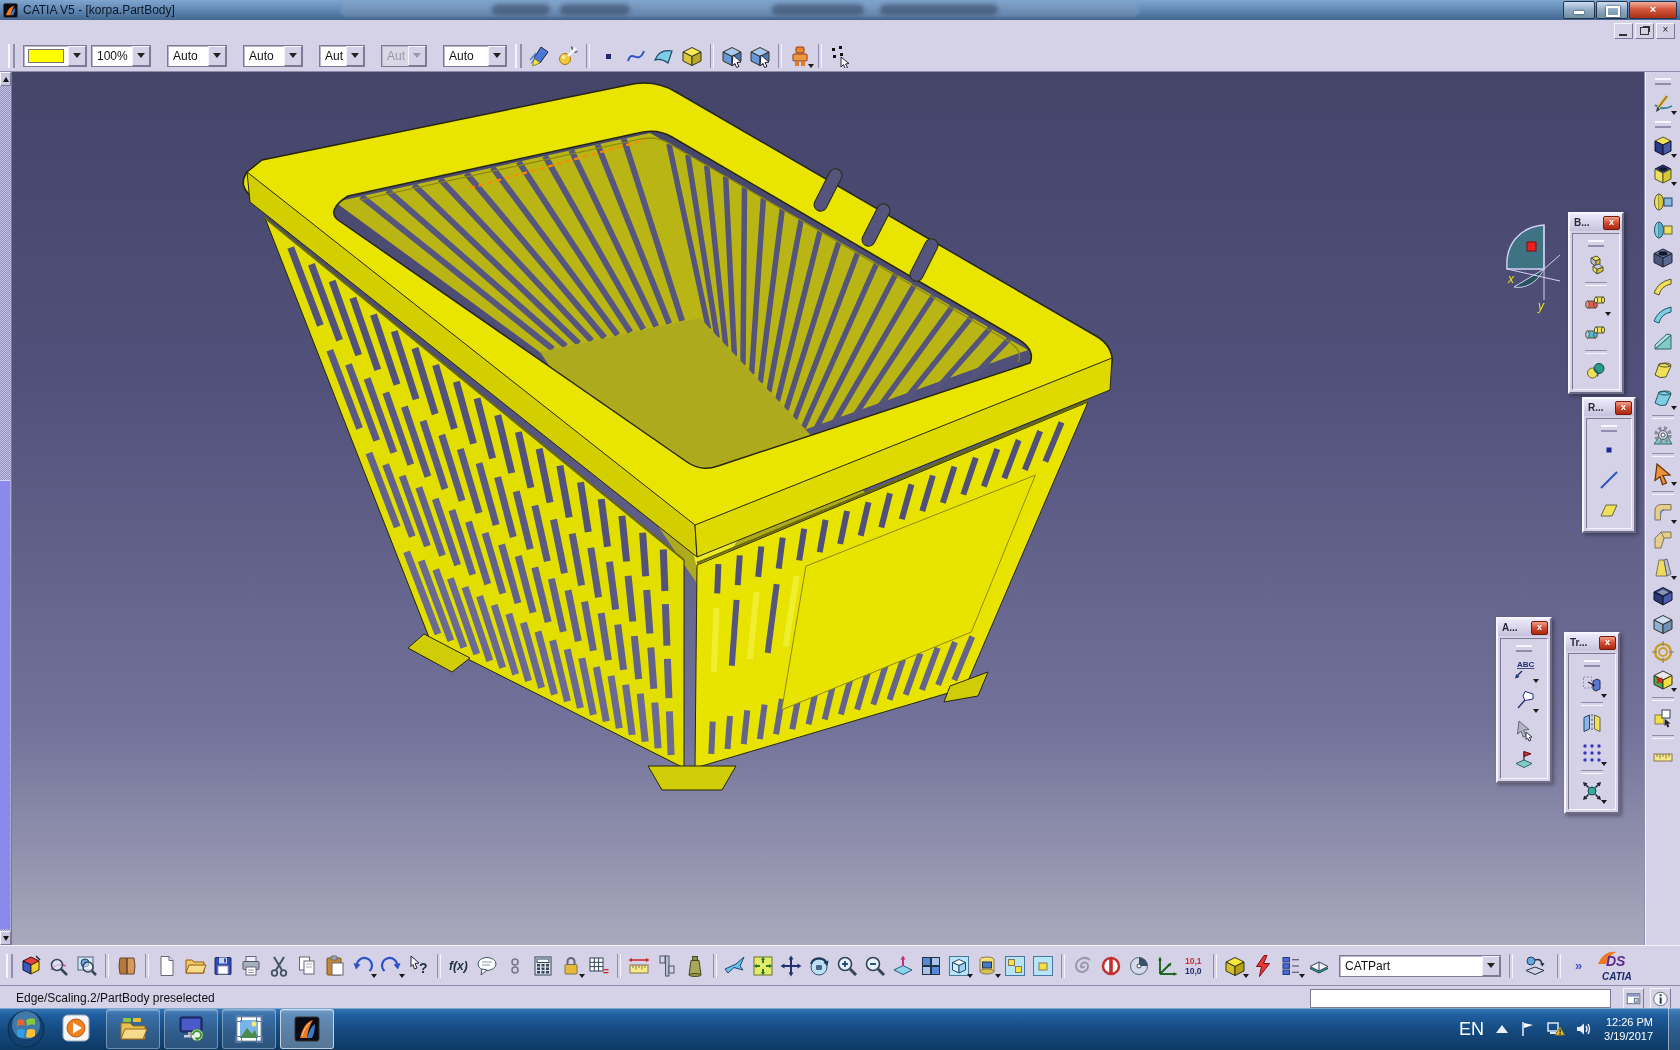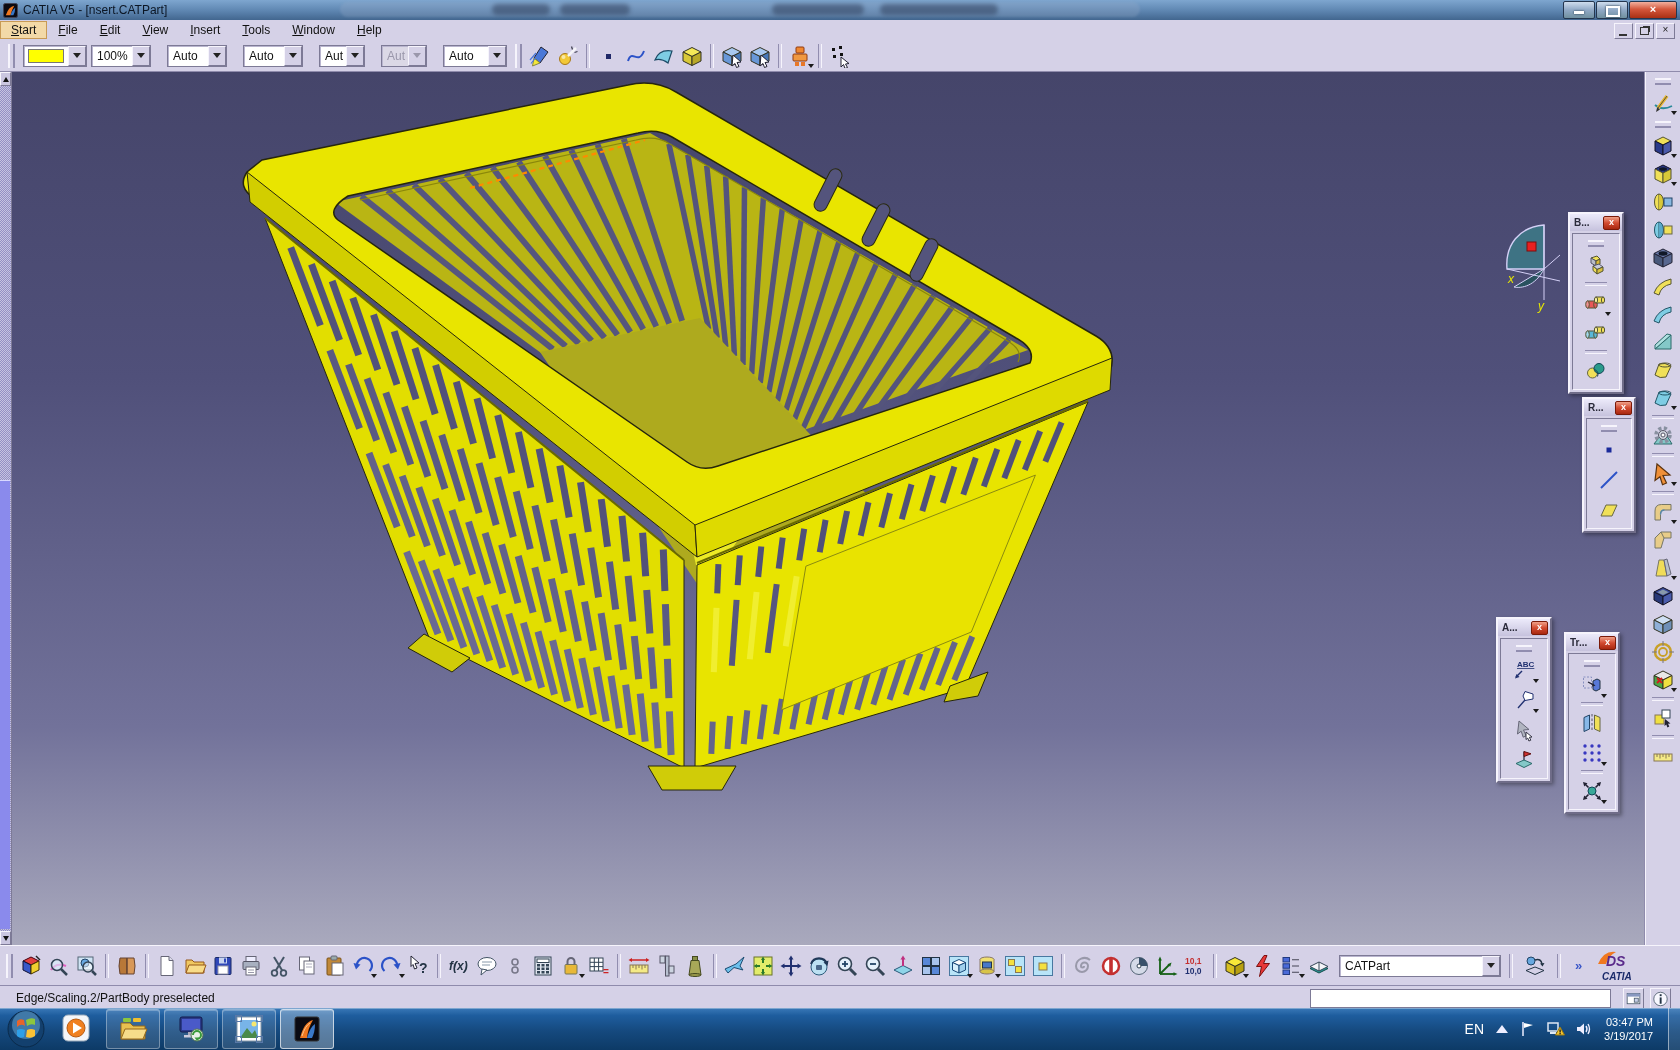--- a/index.html
+++ b/index.html
@@ -74,62 +74,52 @@
   #status-btns .icon{width:19px;height:19px;border:1px solid;border-color:#f6f4fc #7d7a96 #7d7a96 #f6f4fc}
   
   #taskbar{position:absolute;left:0;top:1008px;width:1680px;height:42px;display:flex;align-items:center;
     background:linear-gradient(180deg,#3a79b8 0%,#1e5d9e 18%,#15497e 55%,#0d3a66 100%);box-shadow:inset 0 1px 0 rgba(255,255,255,.35)}
   #start-orb{width:40px;height:40px;margin-left:6px}
   .taskapp{width:52px;height:38px;margin-left:4px;display:flex;align-items:center;justify-content:center;border-radius:3px}
   .taskapp.boxed{background:rgba(255,255,255,.12);border:1px solid rgba(255,255,255,.35);box-shadow:inset 0 1px 0 rgba(255,255,255,.25)}
   .taskapp.active{background:rgba(255,255,255,.30);border:1px solid rgba(255,255,255,.65)}
   .taskapp svg{width:30px;height:30px}
   #tray{margin-left:auto;display:flex;align-items:center;gap:11px;color:#fff}
-  #tray-lang{font-size:14px}
+  #tray-lang{font-size:18px}
   #clock{text-align:right;font-size:11px;line-height:14px;margin-right:4px}
   #show-desktop{width:11px;height:42px;background:rgba(255,255,255,.10);border-left:1px solid rgba(255,255,255,.5)}
   text{font-family:"Liberation Sans",sans-serif}
 </style>
 </head>
 <body>
 
 <div id="titlebar">
   <div class="ghost" style="left:340px;width:800px"></div>
   <div class="smudge" style="left:492px;width:58px"></div>
   <div class="smudge" style="left:560px;width:70px"></div>
   <div class="smudge" style="left:772px;width:92px"></div>
   <div class="smudge" style="left:880px;width:118px"></div>
   <svg id="app-icon" viewBox="0 0 16 16">
     <rect x="0.5" y="0.5" width="15" height="15" rx="2" fill="#0a0a12" stroke="#445"></rect>
     <path d="M3,13 Q6,4 12,3 Q9,8 8,13 Z" fill="#f07820"></path>
     <path d="M8,13 Q10,7 13,5 Q13,10 11,13 Z" fill="#3a78c8"></path>
   </svg>
-  <span id="window-title">CATIA V5 - [nsert.CATPart]</span>
+  <span id="window-title">CATIA V5 - [korpa.PartBody]</span>
   <div id="win-controls">
     <div class="wbtn">
         <span class="minbar"></span>
       </div>
     <div class="wbtn">
         <span class="maxbox"></span>
       </div>
     <div class="wbtn close">×</div>
   </div>
 </div>
 
 <div id="menubar">
-  <div id="menu-items" style="display: flex;">
-      <div class="menu-item active"><u>S</u>tart</div>
-      <div class="menu-item"><u>F</u>ile</div>
-      <div class="menu-item"><u>E</u>dit</div>
-      <div class="menu-item"><u>V</u>iew</div>
-      <div class="menu-item"><u>I</u>nsert</div>
-      <div class="menu-item"><u>T</u>ools</div>
-      <div class="menu-item"><u>W</u>indow</div>
-      <div class="menu-item"><u>H</u>elp</div>
-    </div>
   <div id="mdi-controls">
     <div class="mdib">
         <span class="minbar"></span>
       </div>
     <div class="mdib">
         <span class="restbox"></span>
       </div>
     <div class="mdib">×</div>
   </div>
 </div>
@@ -1304,18 +1294,18 @@
         <rect x="3" y="11" width="6" height="2" fill="#dfe8f4"></rect>
       <polygon points="13,6 17.5,14 8.5,14" fill="#f4c430" stroke="#9a7a10"></polygon>
         <rect x="12.4" y="8.5" width="1.4" height="3" fill="#222"></rect>
         <rect x="12.4" y="12" width="1.4" height="1.3" fill="#222"></rect>
     </svg>
     <svg width="17" height="16" viewBox="0 0 17 16">
       <polygon points="1,6 4,6 8,2.5 8,13.5 4,10 1,10" fill="#eef"></polygon>
       <path d="M10,5 Q12,8 10,11 M12,3 Q15,8 12,13" fill="none" stroke="#eef" stroke-width="1.4"></path>
     </svg>
     <div id="clock">
-      <div>03:47 PM</div>
+      <div>12:26 PM</div>
       <div>3/19/2017</div>
     </div>
     <div id="show-desktop"></div>
   </div>
 </div>
 
 </body></html>

